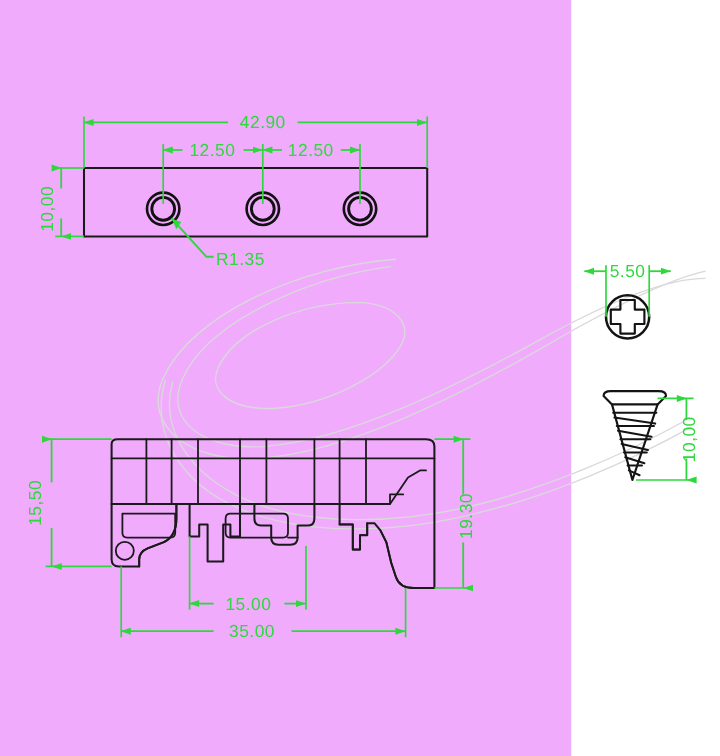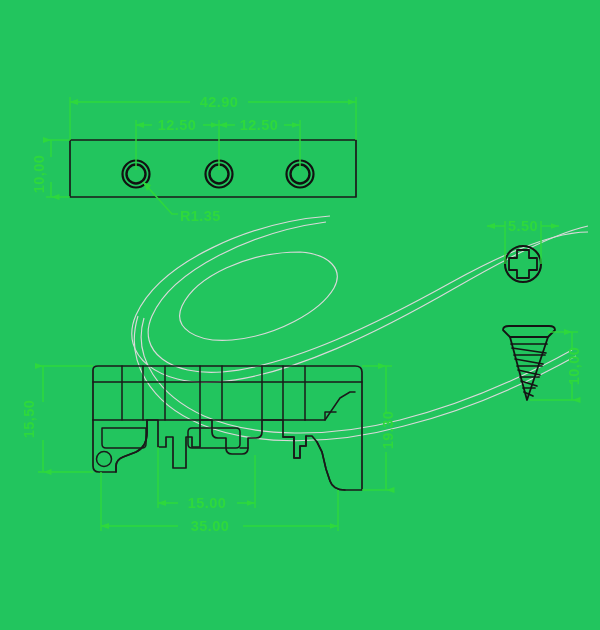--- a/index.html
+++ b/index.html
@@ -8,24 +8,23 @@
     background: #ffffff;
   }
   body {
     width: 600px;
     height: 630px;
     font-family: "Liberation Sans", sans-serif;
     overflow: hidden;
   }
   #drawing-canvas {
     position: relative;
-    width: 600px;
+    width: 476px;
     height: 630px;
-    background: #22c55e;
-    font-weight: bold;
+    background: #f0abfc;
   }
   #cad-svg {
     display: block;
     width: 600px;
     height: 630px;
   }
   .dim-text {
     font-family: "Liberation Sans", sans-serif;
     font-size: 14.5px;
     letter-spacing: 0.4px;

